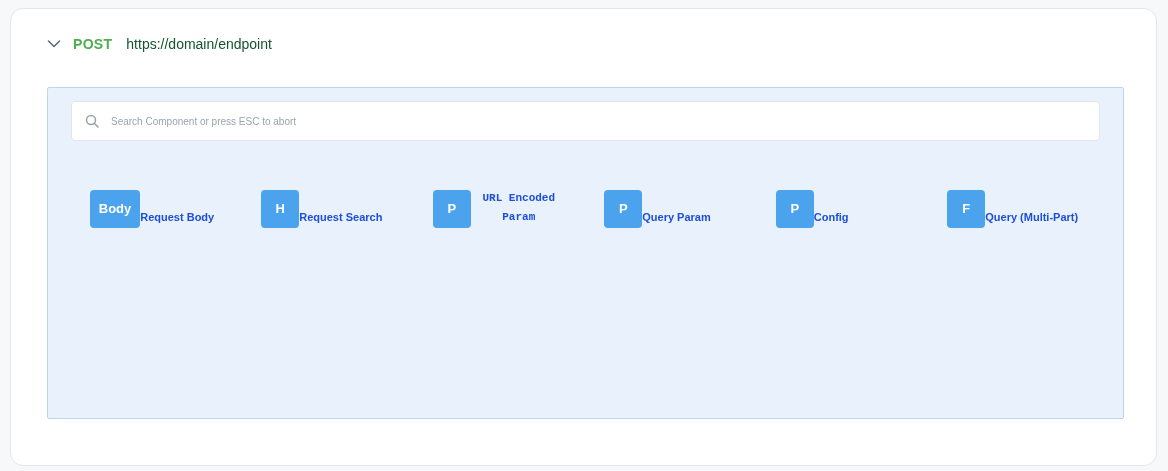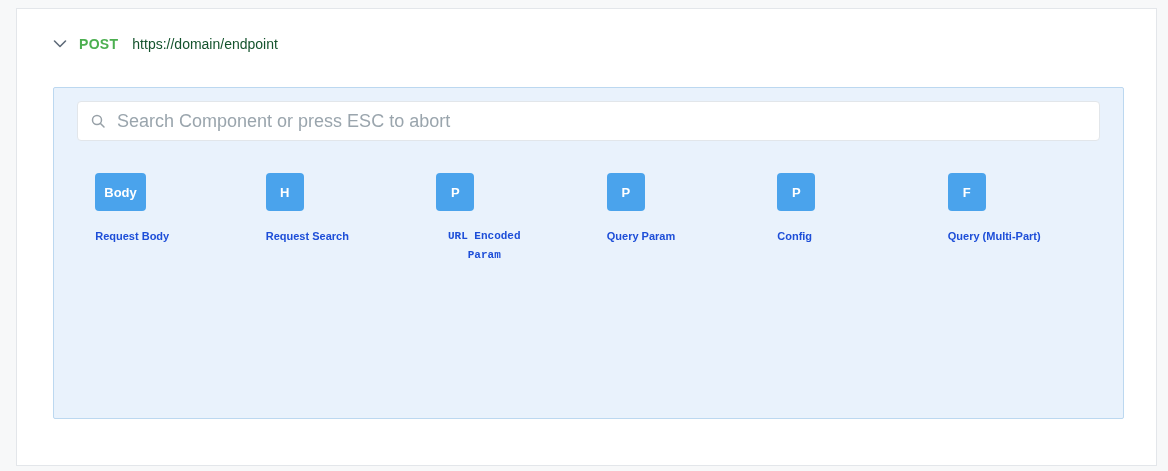--- a/index.html
+++ b/index.html
@@ -11,25 +11,25 @@
   }
   *{box-sizing:border-box;}
   html,body{margin:0;padding:0;}
   body{
     width:1168px;height:471px;
     background:#f7f8f9;
     font-family:"Liberation Sans","DejaVu Sans",sans-serif;
     overflow:hidden;
   }
   .card{
-    margin:8px 11px 0 16px;
+    margin:8px 11px 0 10px;
     height:458px;
     background:#ffffff;
     border:1px solid #e3e6ea;
-    border-radius:0;
+    border-radius:13px;
   }
   .req-header{
     display:flex;
     align-items:center;
     padding:30px 0 0 34px;
     height:40px;
   }
   .chevron{
     width:18px;height:18px;
     display:flex;align-items:center;justify-content:center;
@@ -64,36 +64,36 @@
     height:40px;
     padding:0 12px;
   }
   .search-box .mag{
     display:flex;align-items:center;justify-content:center;
     margin-right:9px;
   }
   .search-box input{
     border:none;outline:none;
     flex:1;
-    font-size:18px;
+    font-size:10px;
     color:#3c434a;
     font-family:"Liberation Sans","DejaVu Sans",sans-serif;
     background:transparent;
   }
   .search-box input::placeholder{color:#9aa5ad;}
   .grid{
     display:grid;
     grid-template-columns:repeat(6,1fr);
     margin-top:14px;
     row-gap:6px;
   }
   .item{
     display:flex;
-    flex-direction:column;
-    align-items:flex-start;
+    flex-direction:row;
+    align-items:flex-end;
     border:2px solid transparent;
     padding:16px 6px 12px 6px;
     width:150px;
     margin:0 auto;
     cursor:pointer;
   }
   .item.highlighted{
     border-color:var(--highlight-red);
     border-radius:2px;
   }

